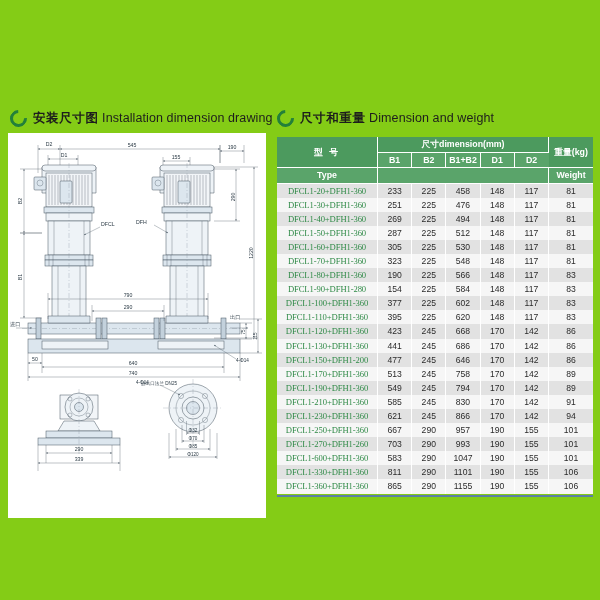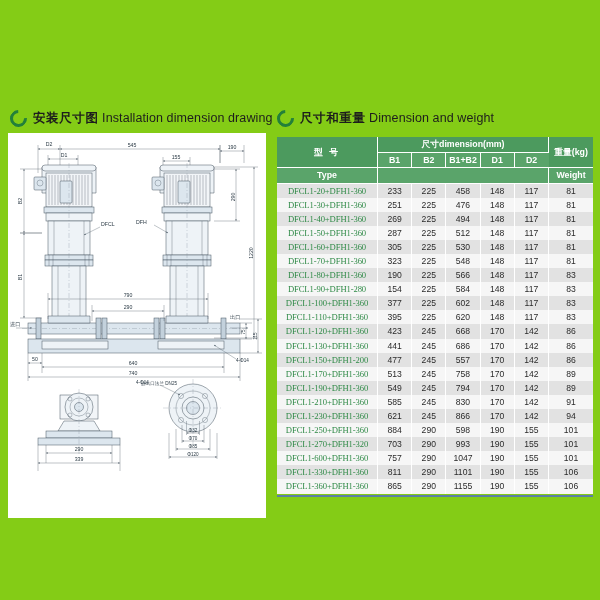--- a/index.html
+++ b/index.html
@@ -514,21 +514,21 @@
             <td class="num">245</td>
             <td class="num">686</td>
             <td class="num">170</td>
             <td class="num">142</td>
             <td class="num">86</td>
           </tr>
           <tr class="odd">
             <td class="type">DFCL1-150+DFH1-200</td>
             <td class="num">477</td>
             <td class="num">245</td>
-            <td class="num">557</td>
+            <td class="num">646</td>
             <td class="num">170</td>
             <td class="num">142</td>
             <td class="num">86</td>
           </tr>
           <tr class="even">
             <td class="type">DFCL1-170+DFH1-360</td>
             <td class="num">513</td>
             <td class="num">245</td>
             <td class="num">758</td>
             <td class="num">170</td>
@@ -557,39 +557,39 @@
             <td class="type">DFCL1-230+DFH1-360</td>
             <td class="num">621</td>
             <td class="num">245</td>
             <td class="num">866</td>
             <td class="num">170</td>
             <td class="num">142</td>
             <td class="num">94</td>
           </tr>
           <tr class="even">
             <td class="type">DFCL1-250+DFH1-360</td>
-            <td class="num">884</td>
+            <td class="num">667</td>
             <td class="num">290</td>
-            <td class="num">598</td>
+            <td class="num">957</td>
             <td class="num">190</td>
             <td class="num">155</td>
             <td class="num">101</td>
           </tr>
           <tr class="odd">
-            <td class="type">DFCL1-270+DFH1-320</td>
+            <td class="type">DFCL1-270+DFH1-260</td>
             <td class="num">703</td>
             <td class="num">290</td>
             <td class="num">993</td>
             <td class="num">190</td>
             <td class="num">155</td>
             <td class="num">101</td>
           </tr>
           <tr class="even">
             <td class="type">DFCL1-600+DFH1-360</td>
-            <td class="num">757</td>
+            <td class="num">583</td>
             <td class="num">290</td>
             <td class="num">1047</td>
             <td class="num">190</td>
             <td class="num">155</td>
             <td class="num">101</td>
           </tr>
           <tr class="odd">
             <td class="type">DFCL1-330+DFH1-360</td>
             <td class="num">811</td>
             <td class="num">290</td>

